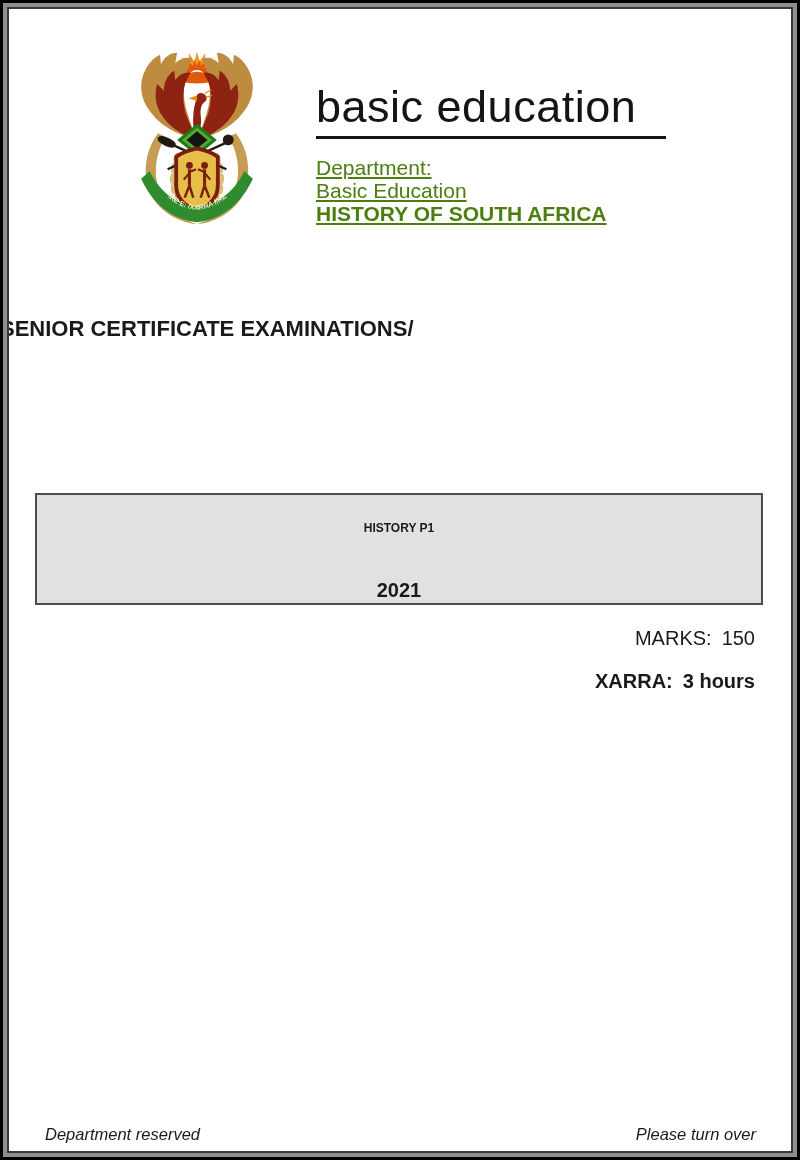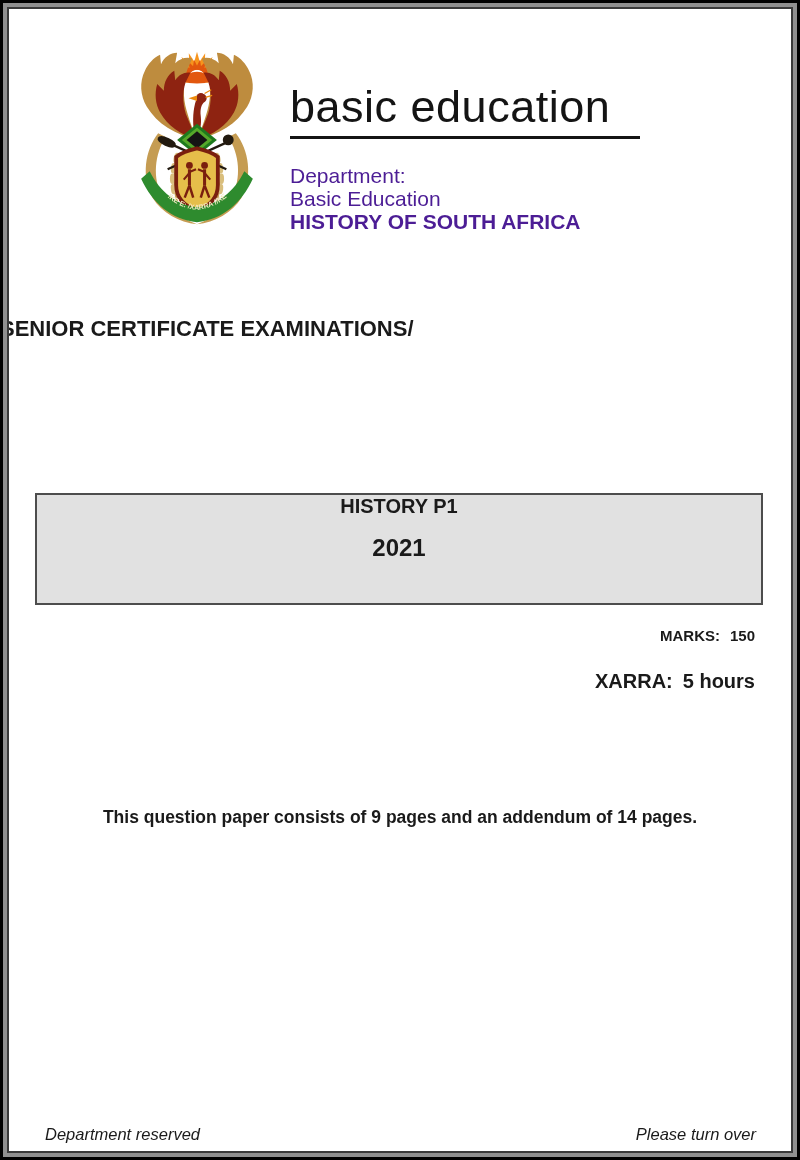--- a/index.html
+++ b/index.html
@@ -15,35 +15,35 @@
   }
 
   
   .frame-black { position: absolute; inset: 0; border: 3px solid #000000; pointer-events: none; z-index: 50; }
   .frame-gray  { position: absolute; inset: 3px; border: 4px solid #8f8f8f; pointer-events: none; z-index: 50; }
   .frame-line  { position: absolute; inset: 7px; border: 2px solid #3a3a3a; pointer-events: none; z-index: 50; }
 
   .masthead { position: absolute; left: 126px; top: 48px; display: flex; }
   .emblem { width: 142px; height: 180px; }
 
-  .brand-block { position: absolute; left: 290px; top: 84px; }
+  .brand-block { position: absolute; left: 316px; top: 84px; }
   .brand-title { font-size: 45px; line-height: 1.0; font-weight: 400; letter-spacing: 0.5px; color: #141414; }
   .brand-rule  { width: 350px; height: 3px; background: #141414; margin-top: 7px; }
-  .dept { margin-top: 25px; font-size: 21px; line-height: 23px; color: #4c1d95; }
+  .dept { margin-top: 17px; font-size: 21px; line-height: 23px; color: #4d7c0f; text-decoration: underline; }
   .dept .strong { font-weight: bold; }
 
   .exam-title { position: absolute; left: 0; top: 314px; width: 100%; text-align: left;
                 font-size: 22px; font-weight: bold; line-height: 30px; }
 
   .subject-box { position: absolute; left: 35px; top: 493px; width: 728px; height: 112px;
                  background: #e1e1e1; border: 2px solid #4d4d4d; text-align: center; }
-  .subject-box .subject { font-size: 20px; font-weight: bold; }
-  .subject-box .year    { margin-top: 16px; font-size: 24px; font-weight: bold; }
+  .subject-box .subject { margin-top: 26px; font-size: 12px; font-weight: bold; }
+  .subject-box .year    { margin-top: 44px; font-size: 20px; font-weight: bold; }
 
-  .marks-line { position: absolute; right: 45px; top: 627px; font-size: 15px; font-weight: bold; text-align: center; }
+  .marks-line { position: absolute; right: 45px; top: 627px; font-size: 20px; font-weight: normal; text-align: center; }
   .time-line  { position: absolute; right: 45px; top: 670px; font-size: 20px; font-weight: bold; text-align: right; }
   .detail-value { margin-left: 10px; }
 
   .note { position: absolute; left: 0; top: 807px; width: 100%; text-align: center;
           font-size: 17.5px; font-weight: bold; }
 
   .footer-left  { position: absolute; left: 45px;  top: 1125px; font-size: 16.5px; font-style: italic; }
   .footer-right { position: absolute; right: 44px; top: 1125px; font-size: 16.5px; font-style: italic; text-align: right; }
 </style>
 </head>
@@ -152,24 +152,23 @@
 
   <div class="subject-box">
     <div class="subject">HISTORY P1</div>
     <div class="year">2021</div>
   </div>
 
   <div class="marks-line">
     <span>MARKS:</span><span class="detail-value">150</span>
   </div>
   <div class="time-line">
-    <span>XARRA:</span><span class="detail-value">5 hours</span>
+    <span>XARRA:</span><span class="detail-value">3 hours</span>
   </div>
 
-  <div class="note">This question paper consists of 9 pages and an addendum of 14 pages.</div>
 
   <div class="footer-left">Department reserved</div>
   <div class="footer-right">Please turn over</div>
 
   <div class="frame-black"></div>
   <div class="frame-gray"></div>
   <div class="frame-line"></div>
 </div>
 
 </body></html>

